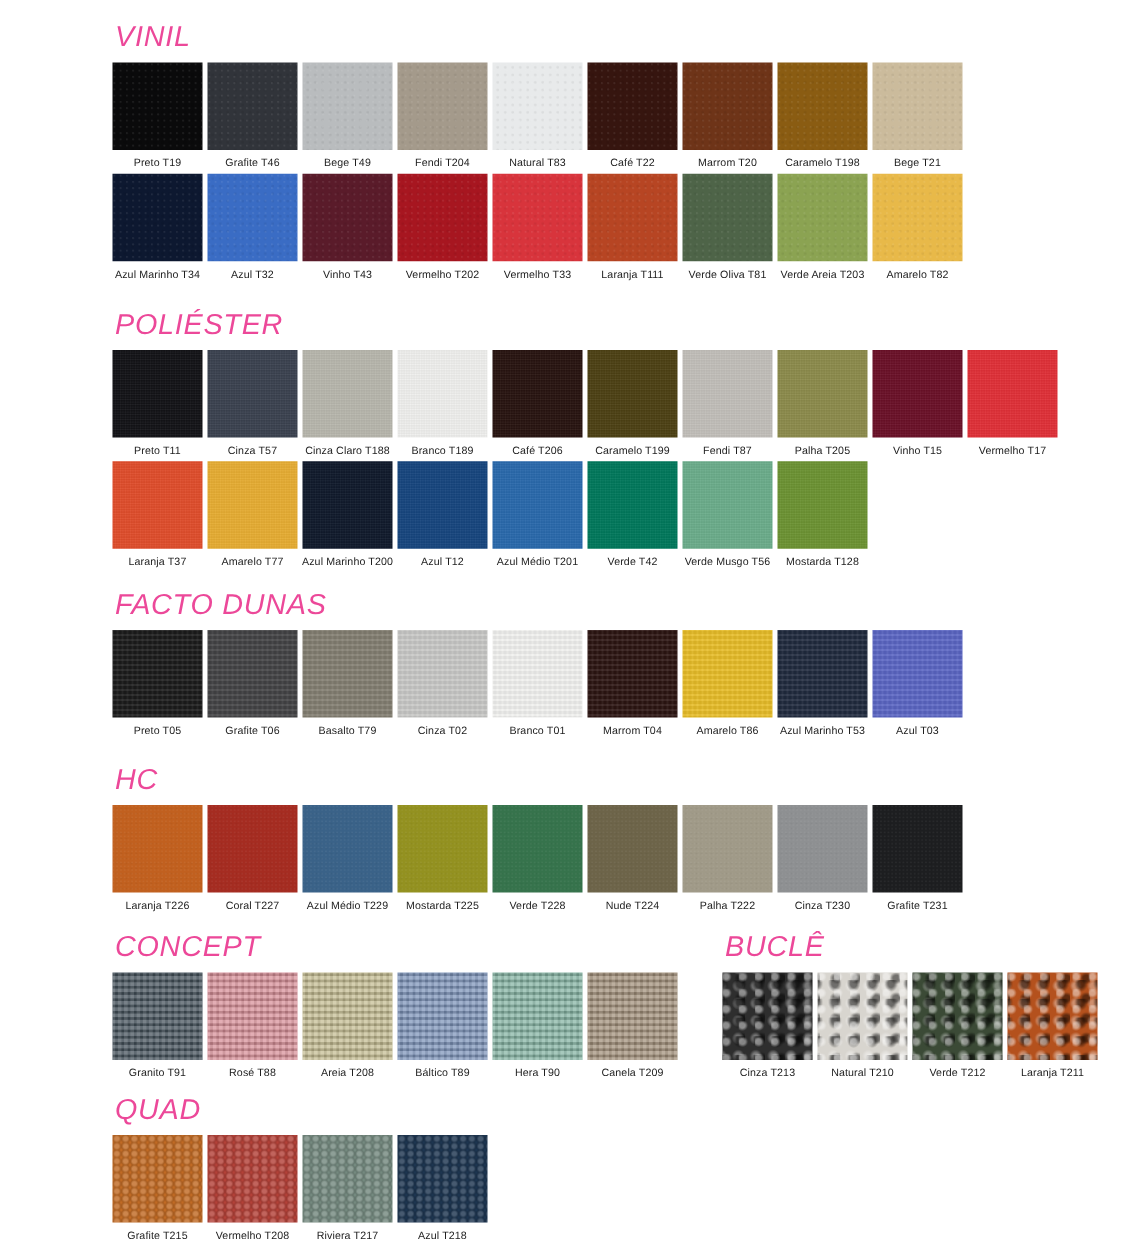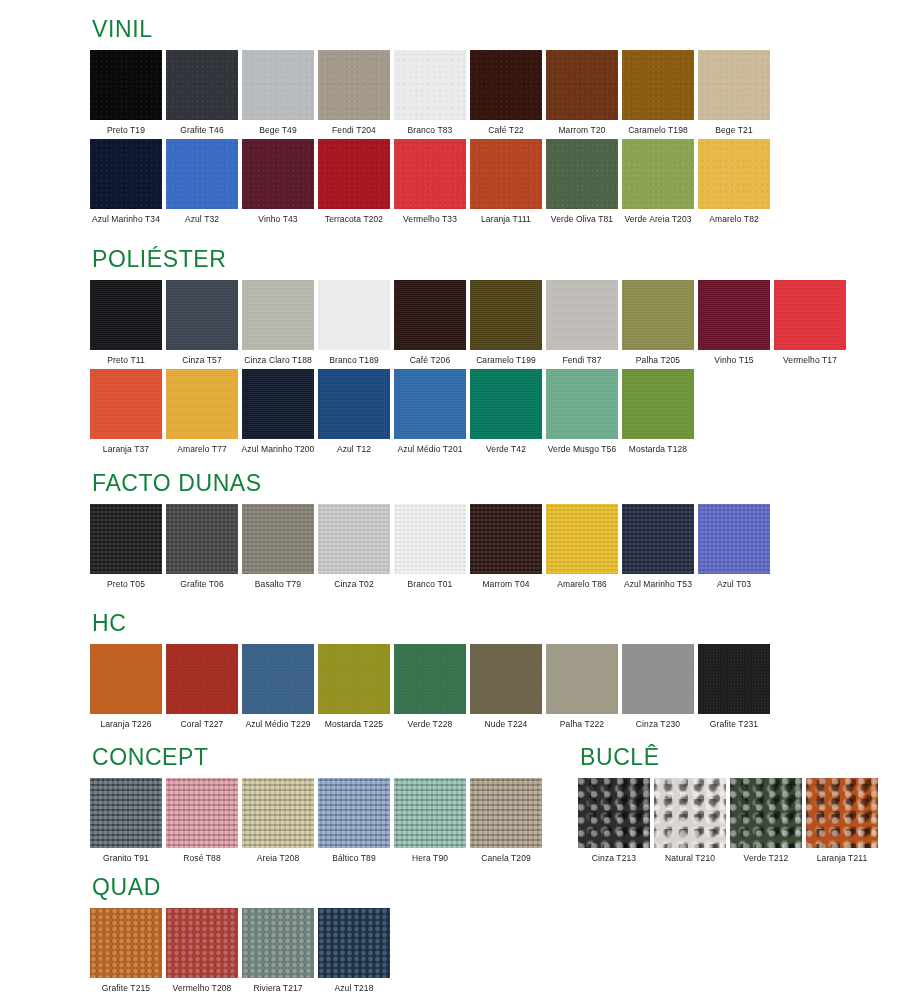--- a/index.html
+++ b/index.html
@@ -26,25 +26,26 @@
 
   
   .section {
     position: absolute;
   }
   .section-title {
     font-family: "Liberation Sans", sans-serif;
     font-size: 23px;
     font-weight: 400;
     letter-spacing: 0.6px;
-    color: #15803d;
+    color: #ec4899;
     line-height: 1;
     margin: 0 0 0 2px;
     padding: 0;
     white-space: nowrap;
+    font-style: italic;
   }
 
   .rows { margin-top: 9px; }
 
   .swatch-row {
     display: flex;
     flex-direction: row;
     gap: 4px;
     margin-bottom: 4px;
   }
@@ -161,21 +162,21 @@
           <div class="swatch-cell">
             <div class="swatch-chip tex-vinil" title="Cinza T49" style="background-color: rgb(185, 188, 190);"></div>
             <div class="swatch-label">Bege T49</div>
           </div>
           <div class="swatch-cell">
             <div class="swatch-chip tex-vinil" title="Fendi T204" style="background-color: rgb(164, 154, 139);"></div>
             <div class="swatch-label">Fendi T204</div>
           </div>
           <div class="swatch-cell">
             <div class="swatch-chip tex-vinil" title="Branco T83" style="background-color: rgb(232, 234, 235);"></div>
-            <div class="swatch-label">Branco T83</div>
+            <div class="swatch-label">Natural T83</div>
           </div>
           <div class="swatch-cell">
             <div class="swatch-chip tex-vinil" title="Café T22" style="background-color: rgb(54, 21, 15);"></div>
             <div class="swatch-label">Café T22</div>
           </div>
           <div class="swatch-cell">
             <div class="swatch-chip tex-vinil" title="Marrom T20" style="background-color: rgb(110, 52, 24);"></div>
             <div class="swatch-label">Marrom T20</div>
           </div>
           <div class="swatch-cell">
@@ -195,21 +196,21 @@
           <div class="swatch-cell">
             <div class="swatch-chip tex-vinil" title="Azul T32" style="background-color: rgb(58, 108, 196);"></div>
             <div class="swatch-label">Azul T32</div>
           </div>
           <div class="swatch-cell">
             <div class="swatch-chip tex-vinil" title="Vinho T43" style="background-color: rgb(90, 27, 42);"></div>
             <div class="swatch-label">Vinho T43</div>
           </div>
           <div class="swatch-cell">
             <div class="swatch-chip tex-vinil" title="Terracota T202" style="background-color: rgb(167, 22, 32);"></div>
-            <div class="swatch-label">Terracota T202</div>
+            <div class="swatch-label">Vermelho T202</div>
           </div>
           <div class="swatch-cell">
             <div class="swatch-chip tex-vinil" title="Vermelho T33" style="background-color: rgb(216, 52, 60);"></div>
             <div class="swatch-label">Vermelho T33</div>
           </div>
           <div class="swatch-cell">
             <div class="swatch-chip tex-vinil" title="Laranja T111" style="background-color: rgb(183, 69, 35);"></div>
             <div class="swatch-label">Laranja T111</div>
           </div>
           <div class="swatch-cell">

